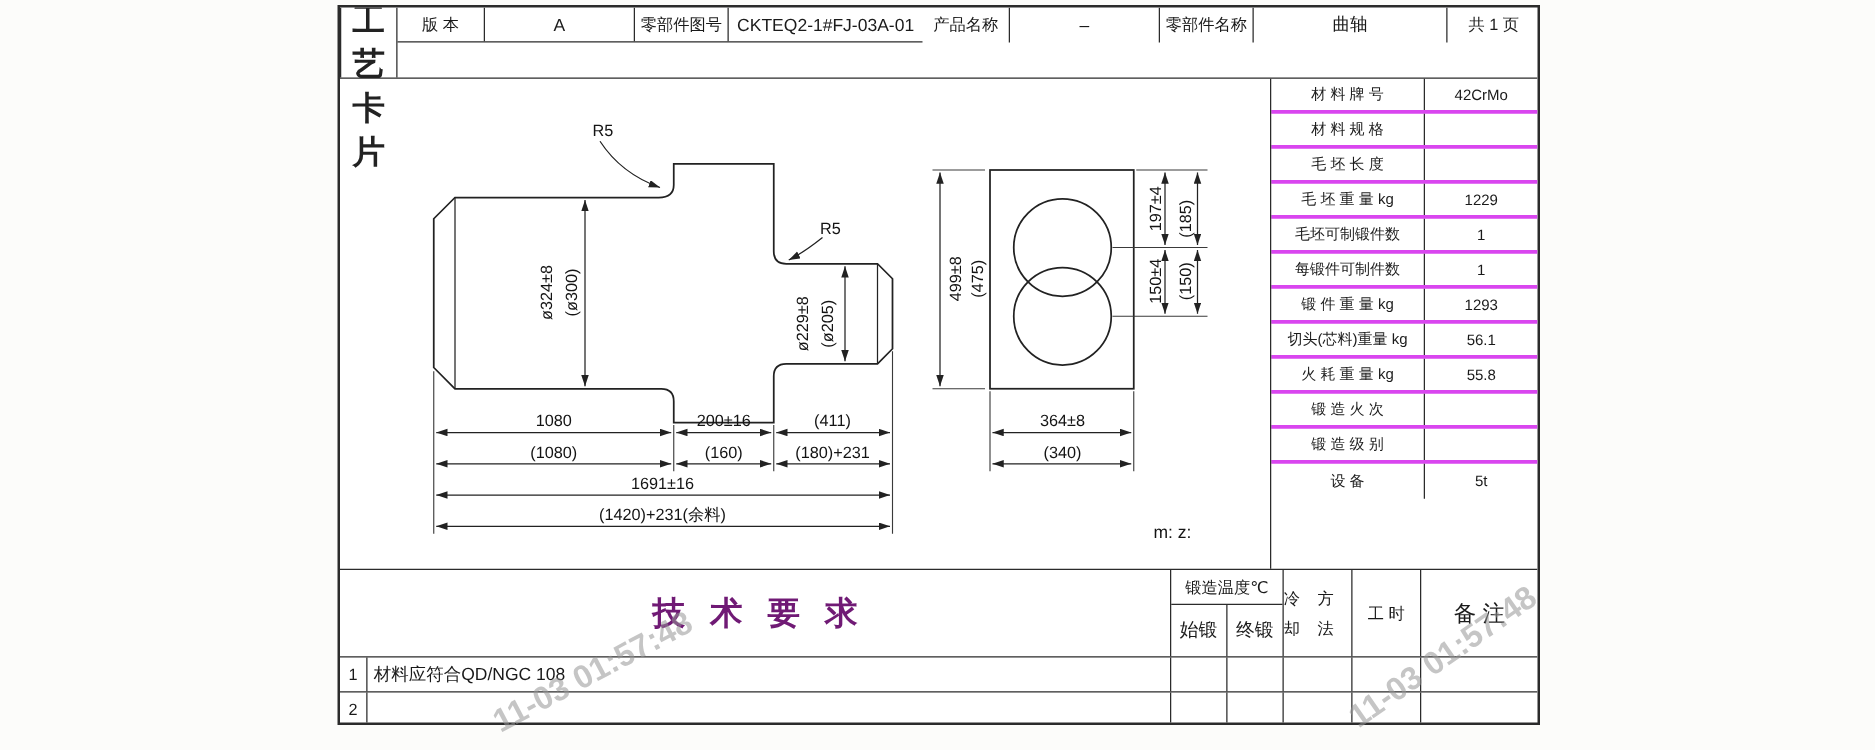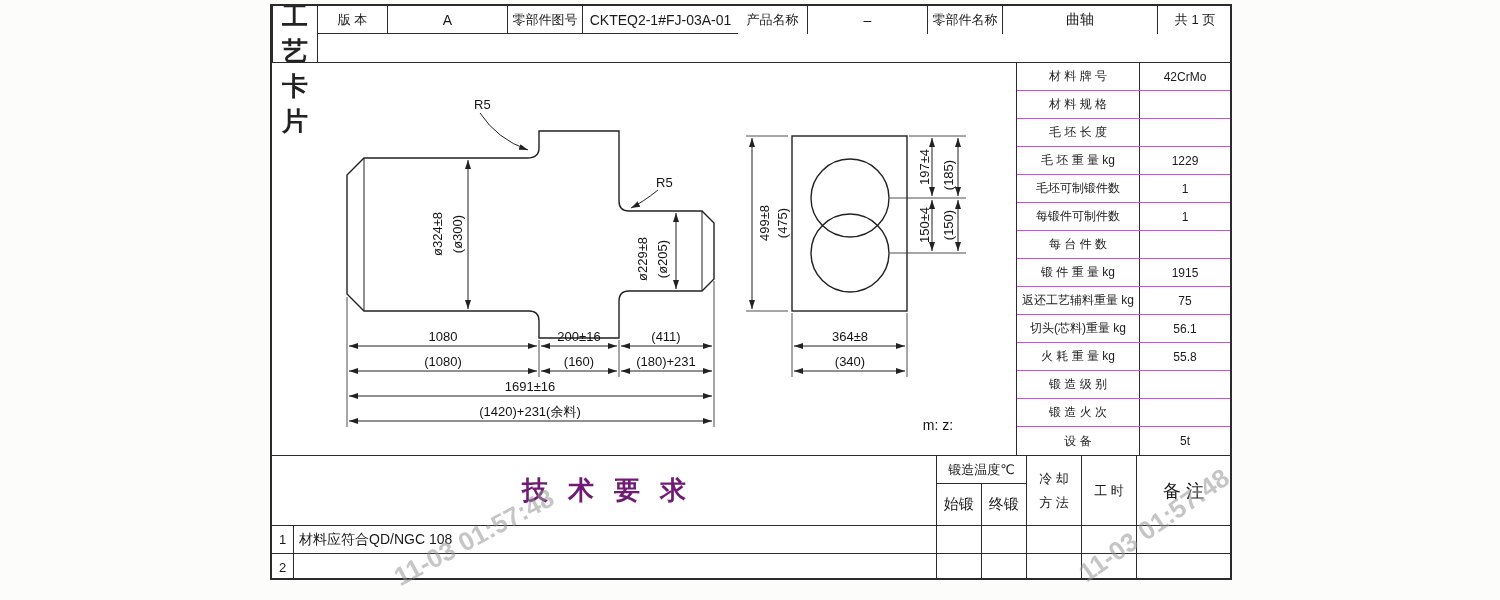--- a/index.html
+++ b/index.html
@@ -23,39 +23,39 @@
   .h-row{display:flex;height:28px}
   .h-row.top{border-bottom:1px solid #2b2b2b}
   .h-cell{border-right:1px solid #2b2b2b;display:flex;align-items:center;justify-content:center;font-size:13px}
   .h-row > .h-cell:last-child{border-right:none}
   .w70{width:70px}.w120{width:120px}.w75{width:75px}.w155{width:155px}.w153{width:153px;flex:none}.w78{width:78px}
   .val{font-size:14px}
   
   .middle{display:flex;height:393px;border-bottom:1px solid #2b2b2b}
   .drawing{width:745px;border-right:1px solid #2b2b2b;position:relative;overflow:hidden}
   .spec{flex:1;display:flex;flex-direction:column}
-  .spec-row{display:flex;height:28px;border-bottom:1px solid #d946ef}
+  .spec-row{display:flex;height:28px;border-bottom:3px solid #d946ef}
   .spec-row:last-child{border-bottom:none}
   .spec-label{
     width:123px;border-right:1px solid #2b2b2b;display:flex;align-items:center;justify-content:center;
     font-size:12px;white-space:nowrap;color:#1c1c1c;
   }
   .spec-value{flex:1;display:flex;align-items:center;justify-content:center;font-size:12px}
   
   .bh{display:flex;height:70px;border-bottom:1px solid #2b2b2b}
   .bh-tech{
     width:665px;border-right:1px solid #2b2b2b;display:flex;align-items:center;justify-content:center;
     font-size:26px;letter-spacing:20px;padding-left:20px;font-weight:bold;color:#701a75;
   }
   .bh-temp{width:90px;border-right:1px solid #2b2b2b;display:flex;flex-direction:column}
   .bh-temp-head{height:28px;border-bottom:1px solid #2b2b2b;display:flex;align-items:center;justify-content:center;font-size:13px}
   .bh-temp-sub{flex:1;display:flex}
   .bh-temp-sub>div{width:45px;display:flex;align-items:center;justify-content:center;font-size:15px}
   .bh-temp-sub>div:first-child{border-right:1px solid #2b2b2b}
-  .bh-cool{width:55px;border-right:1px solid #2b2b2b;display:flex;flex-direction:column;align-items:center;justify-content:center;font-size:13px;line-height:1.8}
+  .bh-cool{width:55px;border-right:1px solid #2b2b2b;display:flex;flex-direction:row;align-items:center;justify-content:center;font-size:13px;line-height:1.8}
   .bh-hours{width:55px;border-right:1px solid #2b2b2b;display:flex;align-items:center;justify-content:center;font-size:13px}
   .bh-remarks{flex:1;display:flex;align-items:center;justify-content:center;font-size:18px}
   .b-row{display:flex;height:28px;border-bottom:1px solid #2b2b2b}
   .br-no{width:22px;border-right:1px solid #2b2b2b;display:flex;align-items:center;justify-content:center;font-size:13px}
   .br-text{width:643px;border-right:1px solid #2b2b2b;display:flex;align-items:center;padding-left:5px;font-size:14px}
   .br-c45{width:45px;border-right:1px solid #2b2b2b}
   .br-c55{width:55px;border-right:1px solid #2b2b2b}
   .br-last{flex:1}
   
   .wm{
@@ -205,45 +205,37 @@
         </div>
       <div class="spec-row">
           <div class="spec-label">毛坯可制锻件数</div>
           <div class="spec-value">1</div>
         </div>
       <div class="spec-row">
           <div class="spec-label">每锻件可制件数</div>
           <div class="spec-value">1</div>
         </div>
       <div class="spec-row">
-          <div class="spec-label">每 台 件 数</div>
-          <div class="spec-value"></div>
-        </div>
-      <div class="spec-row">
           <div class="spec-label">锻 件 重 量 kg</div>
-          <div class="spec-value">1915</div>
-        </div>
-      <div class="spec-row">
-          <div class="spec-label">返还工艺辅料重量 kg</div>
-          <div class="spec-value">75</div>
+          <div class="spec-value">1293</div>
         </div>
       <div class="spec-row">
           <div class="spec-label">切头(芯料)重量 kg</div>
           <div class="spec-value">56.1</div>
         </div>
       <div class="spec-row">
           <div class="spec-label">火 耗 重 量 kg</div>
           <div class="spec-value">55.8</div>
         </div>
       <div class="spec-row">
+          <div class="spec-label">锻 造 火 次</div>
+          <div class="spec-value"></div>
+        </div>
+      <div class="spec-row">
           <div class="spec-label">锻 造 级 别</div>
-          <div class="spec-value"></div>
-        </div>
-      <div class="spec-row">
-          <div class="spec-label">锻 造 火 次</div>
           <div class="spec-value"></div>
         </div>
       <div class="spec-row">
           <div class="spec-label">设  备</div>
           <div class="spec-value">5t</div>
         </div>
     </div>
   </div>
 
   <div class="bottom">

